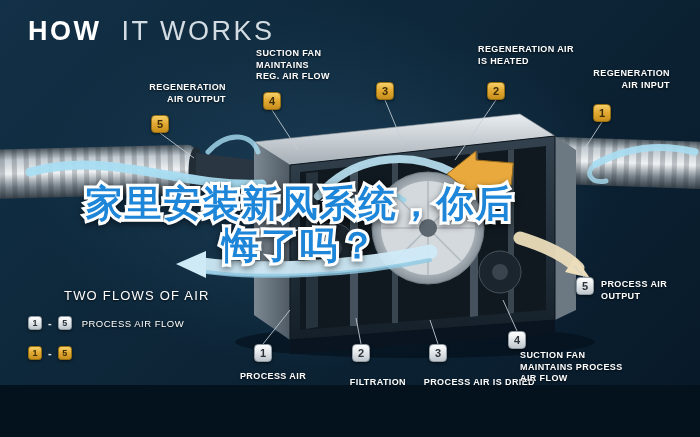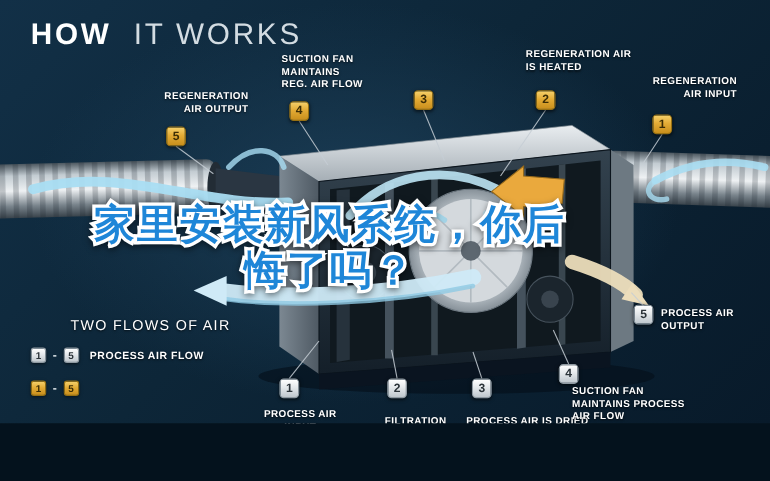--- a/index.html
+++ b/index.html
@@ -21,21 +21,21 @@
     position:absolute;width:18px;height:18px;border-radius:4px;box-sizing:border-box;
     display:flex;align-items:center;justify-content:center;
     font-weight:bold;font-size:11px;box-shadow:0 1px 3px rgba(0,0,0,.55);
   }
   .badge.gold{background:linear-gradient(180deg,#f6d06a 0%,#e3ab35 45%,#c98f1c 100%);border:1px solid #977012;color:#3c2d05;}
   .badge.silver{background:linear-gradient(180deg,#ffffff 0%,#e4e8eb 45%,#bfc7cd 100%);border:1px solid #8e99a1;color:#2b3339;}
   .badge.small{width:14px;height:14px;font-size:9px;border-radius:3px;position:static;flex:0 0 auto;}
   .legend-heading{position:absolute;left:28px;top:288px;color:#fff;font-size:13px;font-weight:normal;letter-spacing:1.2px;text-shadow:0 1px 2px rgba(0,0,0,.7);margin-left:36px;}
   .legend-row{position:absolute;display:flex;align-items:center;gap:6px;color:#fff;}
   .legend-row .dash{font-size:11px;font-weight:bold;color:#dfe6ea;}
-  .legend-row .legend-label{font-size:9.5px;font-weight:bold;letter-spacing:.5px;margin-left:4px;text-shadow:0 1px 2px rgba(0,0,0,.7);}
+  .legend-row .legend-label{font-size:9.5px;font-weight:normal;letter-spacing:.5px;margin-left:4px;text-shadow:0 1px 2px rgba(0,0,0,.7);}
   svg.illustration,svg.overlay{position:absolute;left:0;top:0;}
   svg.overlay{filter:drop-shadow(0 2px 3px rgba(0,0,0,.5));}
   .cn{
     font-family:"Liberation Sans",sans-serif;font-weight:bold;font-size:37px;
     fill:#1e86d8;stroke:#ffffff;stroke-width:6px;paint-order:stroke;
     text-anchor:middle;letter-spacing:2px;
   }
 </style>
 </head>
 <body>

